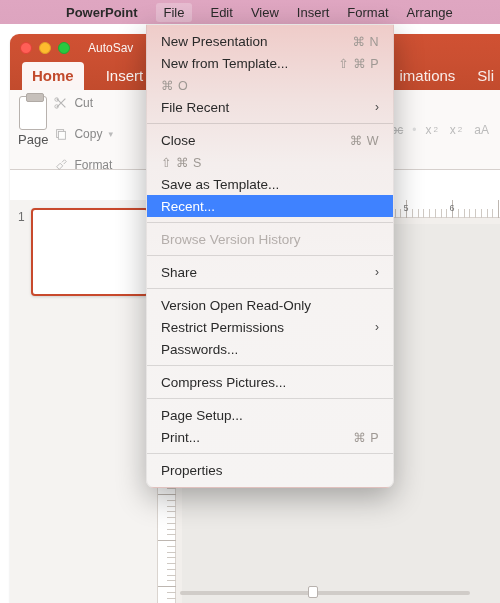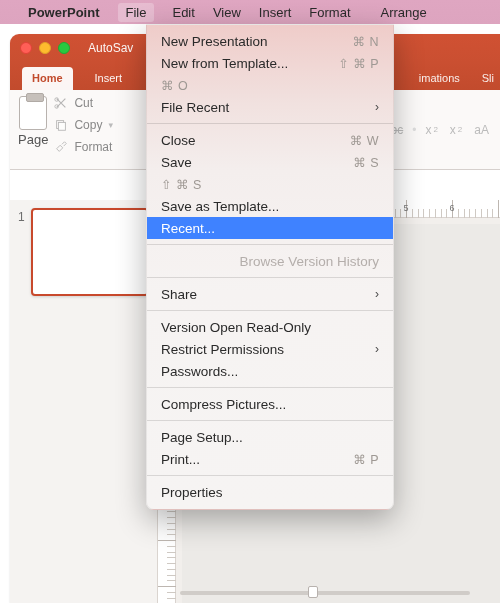--- a/index.html
+++ b/index.html
@@ -1,46 +1,46 @@
 <!DOCTYPE html>
 <html><head>
 <meta charset="utf-8">
 <style>
   * { margin: 0; padding: 0; box-sizing: border-box; font-family: -apple-system, "Helvetica Neue", Arial, sans-serif; -webkit-font-smoothing: antialiased; }
   body { width: 500px; height: 603px; overflow: hidden; background: #fff; font-size: 13px; color: #222; }
 
   
   .menubar { height: 24px; background: linear-gradient(#dfa6c1, #dda4bf); display: flex; align-items: center; padding: 0 10px; gap: 18px; color: #2a2a2a; }
   .menubar .apple { font-size: 15px; }
-  .menubar .app-name { font-weight: 700; }
+  .menubar .app-name { font-weight: 700; margin-left: 38px; }
   .menubar .mitem { font-size: 13px; cursor: default; }
   .menubar .mitem.open { background: rgba(255,255,255,0.25); padding: 2px 8px; border-radius: 3px; }
 
   
   .ppwin { position: absolute; left: 10px; top: 34px; right: 0; bottom: 0; background: #fff; border-radius: 9px 0 0 0; overflow: hidden; box-shadow: 0 1px 2px rgba(0,0,0,0.15); }
   .titlebar { height: 28px; background: linear-gradient(#d05133, #ca4f31); display: flex; align-items: center; padding: 0 10px; gap: 8px; color: #fff; }
   .traffic { display: flex; gap: 7px; }
   .traffic span { width: 12px; height: 12px; border-radius: 50%; display:inline-block; }
   .tl-close { background: #ff5f57; border:1px solid #e14239; }
   .tl-min   { background: #febc2e; border:1px solid #e0a127; }
   .tl-max   { background: #28c840; border:1px solid #20a934; }
   .titlebar .label { margin-left: 10px; font-size: 12px; opacity: 0.95; }
 
   .tabsrow { height: 28px; background: linear-gradient(#ca4f31,#c24b2d); display:flex; align-items:flex-end; color:#fff; padding: 0 0 0 12px; gap: 20px; position: relative; }
-  .tab { font-size: 11px; padding: 5px 2px 6px; cursor: default; opacity: 0.95; }
+  .tab { font-size: 15px; padding: 5px 2px 6px; cursor: default; opacity: 0.95; }
   .tab.active { background:#fff; color:#c24b2d; font-weight:600; border-radius:4px 4px 0 0; padding: 5px 10px 6px; }
   .tabsrow .tail { position:absolute; right: 0; display:flex; gap:18px; padding-right: 4px; }
   .tabsrow .tail .tab { opacity:0.9; }
 
   .ribbon { height: 80px; border-bottom: 1px solid #d6d0cd; display:flex; align-items:stretch; padding: 6px 8px 6px 8px; gap: 10px; background:#fbf9f8; }
   .paste-block { display:flex; gap:6px; }
   .paste-btn { display:flex; flex-direction: column; align-items:center; gap:2px; color:#555; cursor:default; }
   .paste-icon { width:28px; height:34px; border:1px solid #b8b2ae; border-radius:3px; position:relative; background:#fff; }
   .paste-icon::before { content:""; position:absolute; top:-4px; left:6px; width:16px; height:7px; background:#c6c0bb; border:1px solid #b0aaa5; border-radius:2px; }
-  .mini-stack { display:flex; flex-direction:column; gap:8px; font-size: 12px; color:#888; }
+  .mini-stack { display:flex; flex-direction:column; gap:17px; font-size: 12px; color:#888; }
   .mini { display:flex; align-items:center; gap:6px; cursor: default; }
   .mini svg { opacity: .7; }
 
   .fmt-area { margin-left:auto; display:flex; align-items:center; gap:6px; color:#bbb; font-size:12px; }
   .fmt-area .chip { display:inline-flex; align-items:center; gap:2px; padding:2px 3px; }
   .fmt-area .strike { text-decoration: line-through; }
   .fmt-area .ab { position:relative; }
   .fmt-area .sup { font-size:8px; vertical-align: super; }
   .fmt-area .sub { font-size:8px; vertical-align: sub; }
 
@@ -72,37 +72,37 @@
     border-radius: 0 0 8px 8px;
     box-shadow: 0 10px 30px rgba(0,0,0,0.30);
     padding: 5px 0 6px;
     border: 1px solid rgba(0,0,0,0.06);
     z-index: 50;
   }
   .dropdown .row { display:flex; align-items:center; height:22px; padding: 0 14px; font-size:13.5px; color:#2a2a2a; cursor:default; position:relative; }
   .dropdown .row .label { flex:1; }
   .dropdown .row .accel { color:#9e9893; font-size:12.5px; letter-spacing:0.5px; }
   .dropdown .row .chev { color:#4a4a4a; font-size:12px; }
-  .dropdown .row.disabled { color:#b4aeab;text-align:right; }
+  .dropdown .row.disabled { color:#b4aeab; }
   .dropdown .row.selected { background:#3f82ff; color:#fff; }
   .dropdown hr { border:none; border-top:1px solid rgba(0,0,0,0.12); margin:5px 0; }
 </style>
 </head>
 <body>
 
 <div class="menubar">
   <span class="apple"></span>
   <span class="app-name">PowerPoint</span>
 
   <span class="mitem open" style="margin-left: 0px;">File</span>
     <span class="mitem" style="margin-left: 0px;">Edit</span>
     <span class="mitem" style="margin-left: 0px;">View</span>
     <span class="mitem" style="margin-left: 0px;">Insert</span>
     <span class="mitem" style="margin-left: 0px;">Format</span>
-    <span class="mitem" style="margin-left: 12px;">Arrange</span>
+    <span class="mitem" style="margin-left: 0px;">Arrange</span>
 </div>
 
 <div class="ppwin">
   <div class="titlebar">
     <div class="traffic">
       <span class="tl-close"></span>
       <span class="tl-min"></span>
       <span class="tl-max"></span>
     </div>
     <span class="label">AutoSav</span>
@@ -333,24 +333,20 @@
     <div class="row">
       <span class="label">File Recent</span>
       <span class="chev">›</span>
     </div>
     <hr>
     <div class="row">
       <span class="label">Close</span>
       <span class="accel">⌘ W</span>
     </div>
     <div class="row">
-      <span class="label">Save</span>
-      <span class="accel">⌘ S</span>
-    </div>
-    <div class="row">
       <span class="accel">⇧ ⌘ S</span>
     </div>
     <div class="row">
       <span class="label">Save as Template...</span>
     </div>
     <div class="row selected">
       <span class="label">Recent...</span>
     </div>
     <hr>
     <div class="row disabled">

